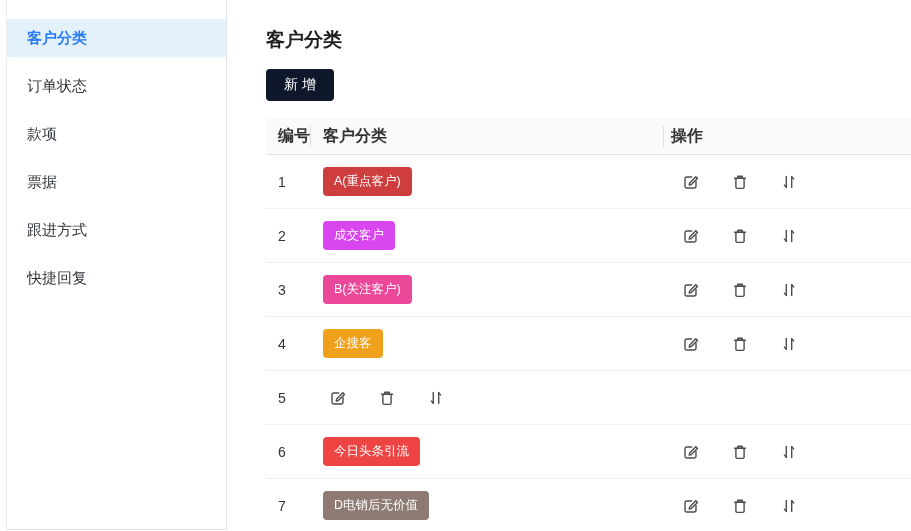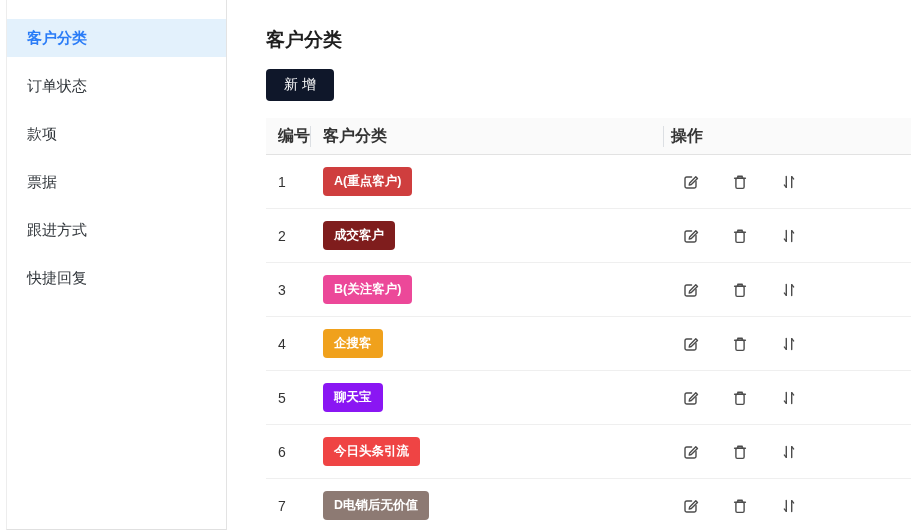--- a/index.html
+++ b/index.html
@@ -30,21 +30,21 @@
   .th { position:relative; height:100%; display:flex; align-items:center; }
   .c1 { flex:0 0 44px; padding-left:12px; }
   .c2 { flex:0 0 353px; padding-left:13px; }
   .c3 { flex:1 1 auto; padding-left:8px; }
   .th.sep::before { content:""; position:absolute; left:0; top:8px; width:1px; height:21px;
     background:#dcdfe3; }
   .tr { display:flex; align-items:center; height:54px; border-bottom:1px solid #efefef;
     font-size:14px; color:#333; }
   .td { display:flex; align-items:center; height:100%; }
   .badge { display:inline-block; padding:8px 11px; border-radius:4px; color:#fff;
-    font-size:12.5px; font-weight:700; line-height:1; white-space:nowrap; }
+    font-size:12.5px; font-weight:400; line-height:1; white-space:nowrap; }
   .actions { gap:31px; padding-left:19px; }
   .icon-btn { width:18px; height:18px; display:inline-flex; align-items:center;
     justify-content:center; cursor:pointer; }
   .icon-btn svg { stroke:#4c4c4c; fill:none; stroke-width:1.4; stroke-linecap:round;
     stroke-linejoin:round; }
 </style>
 </head>
 <body>
 
 <div class="app">
@@ -120,21 +120,21 @@
           <path d="M6.3 14.2L4.4 12.1"></path>
           <path d="M11.7 14.6V3.8"></path>
           <path d="M11.7 3.8l1.9 2.1"></path>
         </svg>
       </span>
     </div>
   </div>
           <div class="tr">
     <div class="td c1">2</div>
     <div class="td c2">
-      <span class="badge" style="background: #7f1d1d;">成交客户</span>
+      <span class="badge" style="background: #d946ef;">成交客户</span>
     </div>
     <div class="td c3 actions">
       <span class="icon-btn">
         <svg width="18" height="18" viewBox="0 0 18 18">
           <path d="M9.6 4H4.8A1.8 1.8 0 0 0 3 5.8v7.4A1.8 1.8 0 0 0 4.8 15h7.4a1.8 1.8 0 0 0 1.8-1.8V8.4"></path>
           <path d="M7.2 12.1l.5-2.2 6.1-6.2 1.7 1.7-6.2 6.1z"></path>
         </svg>
       </span>
       <span class="icon-btn">
         <svg width="18" height="18" viewBox="0 0 18 18">
@@ -206,23 +206,20 @@
           <path d="M6.3 3.4v10.8"></path>
           <path d="M6.3 14.2L4.4 12.1"></path>
           <path d="M11.7 14.6V3.8"></path>
           <path d="M11.7 3.8l1.9 2.1"></path>
         </svg>
       </span>
     </div>
   </div>
           <div class="tr">
     <div class="td c1">5</div>
-    <div class="td c2">
-      <span class="badge" style="background: rgb(138, 22, 243);">聊天宝</span>
-    </div>
     <div class="td c3 actions">
       <span class="icon-btn">
         <svg width="18" height="18" viewBox="0 0 18 18">
           <path d="M9.6 4H4.8A1.8 1.8 0 0 0 3 5.8v7.4A1.8 1.8 0 0 0 4.8 15h7.4a1.8 1.8 0 0 0 1.8-1.8V8.4"></path>
           <path d="M7.2 12.1l.5-2.2 6.1-6.2 1.7 1.7-6.2 6.1z"></path>
         </svg>
       </span>
       <span class="icon-btn">
         <svg width="18" height="18" viewBox="0 0 18 18">
           <path d="M3.6 5.2h10.8"></path>

